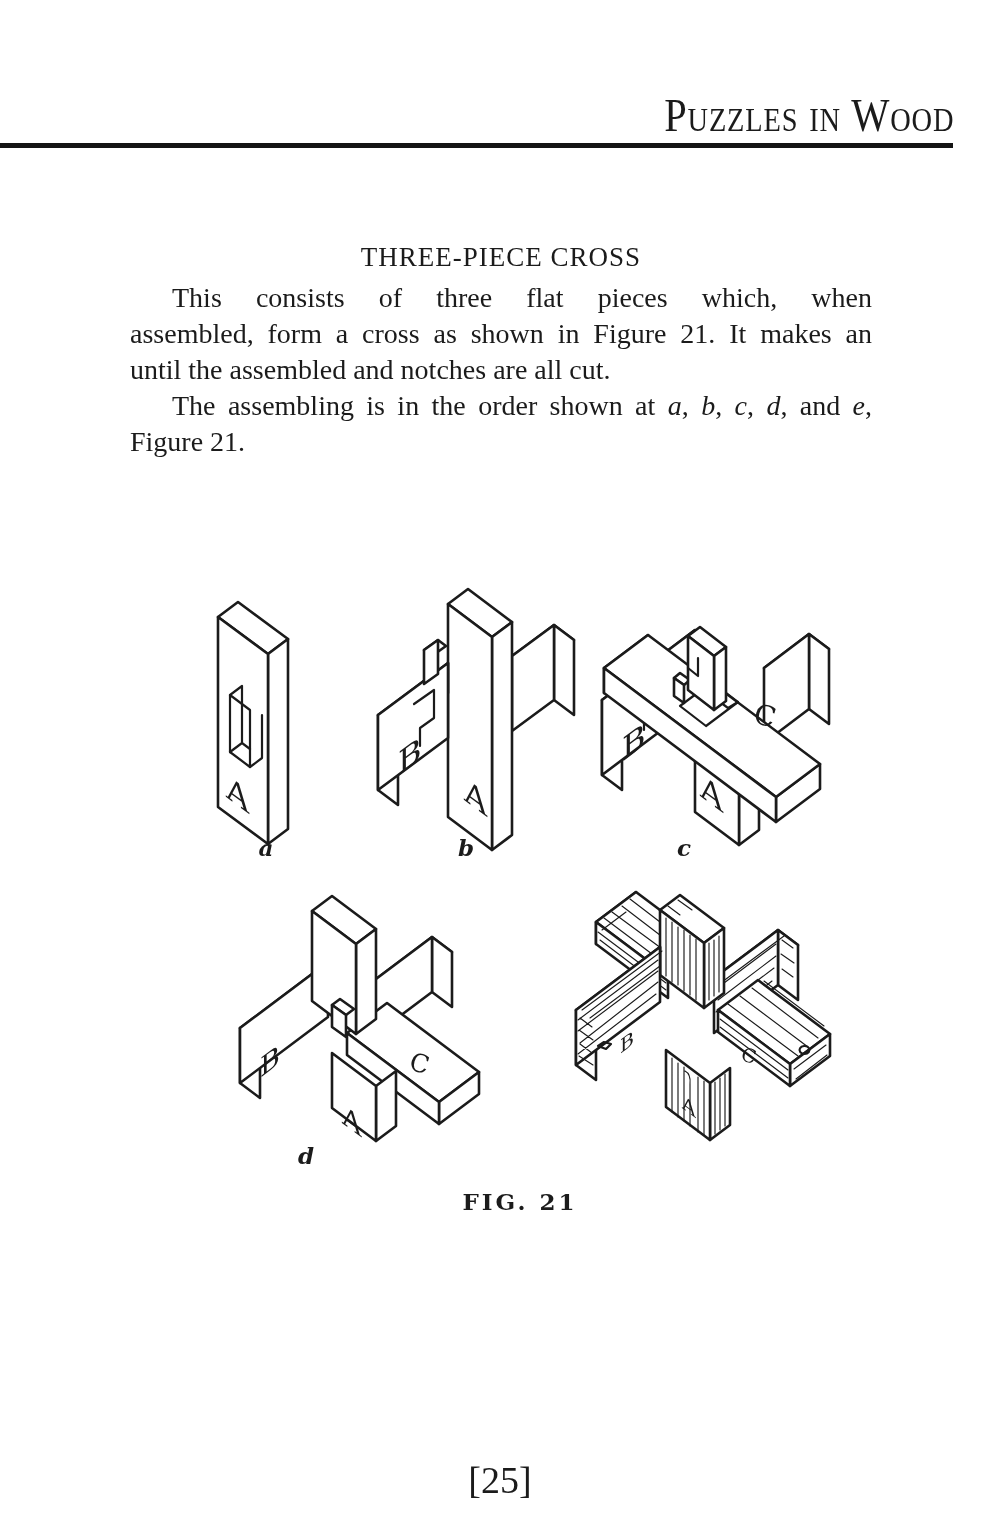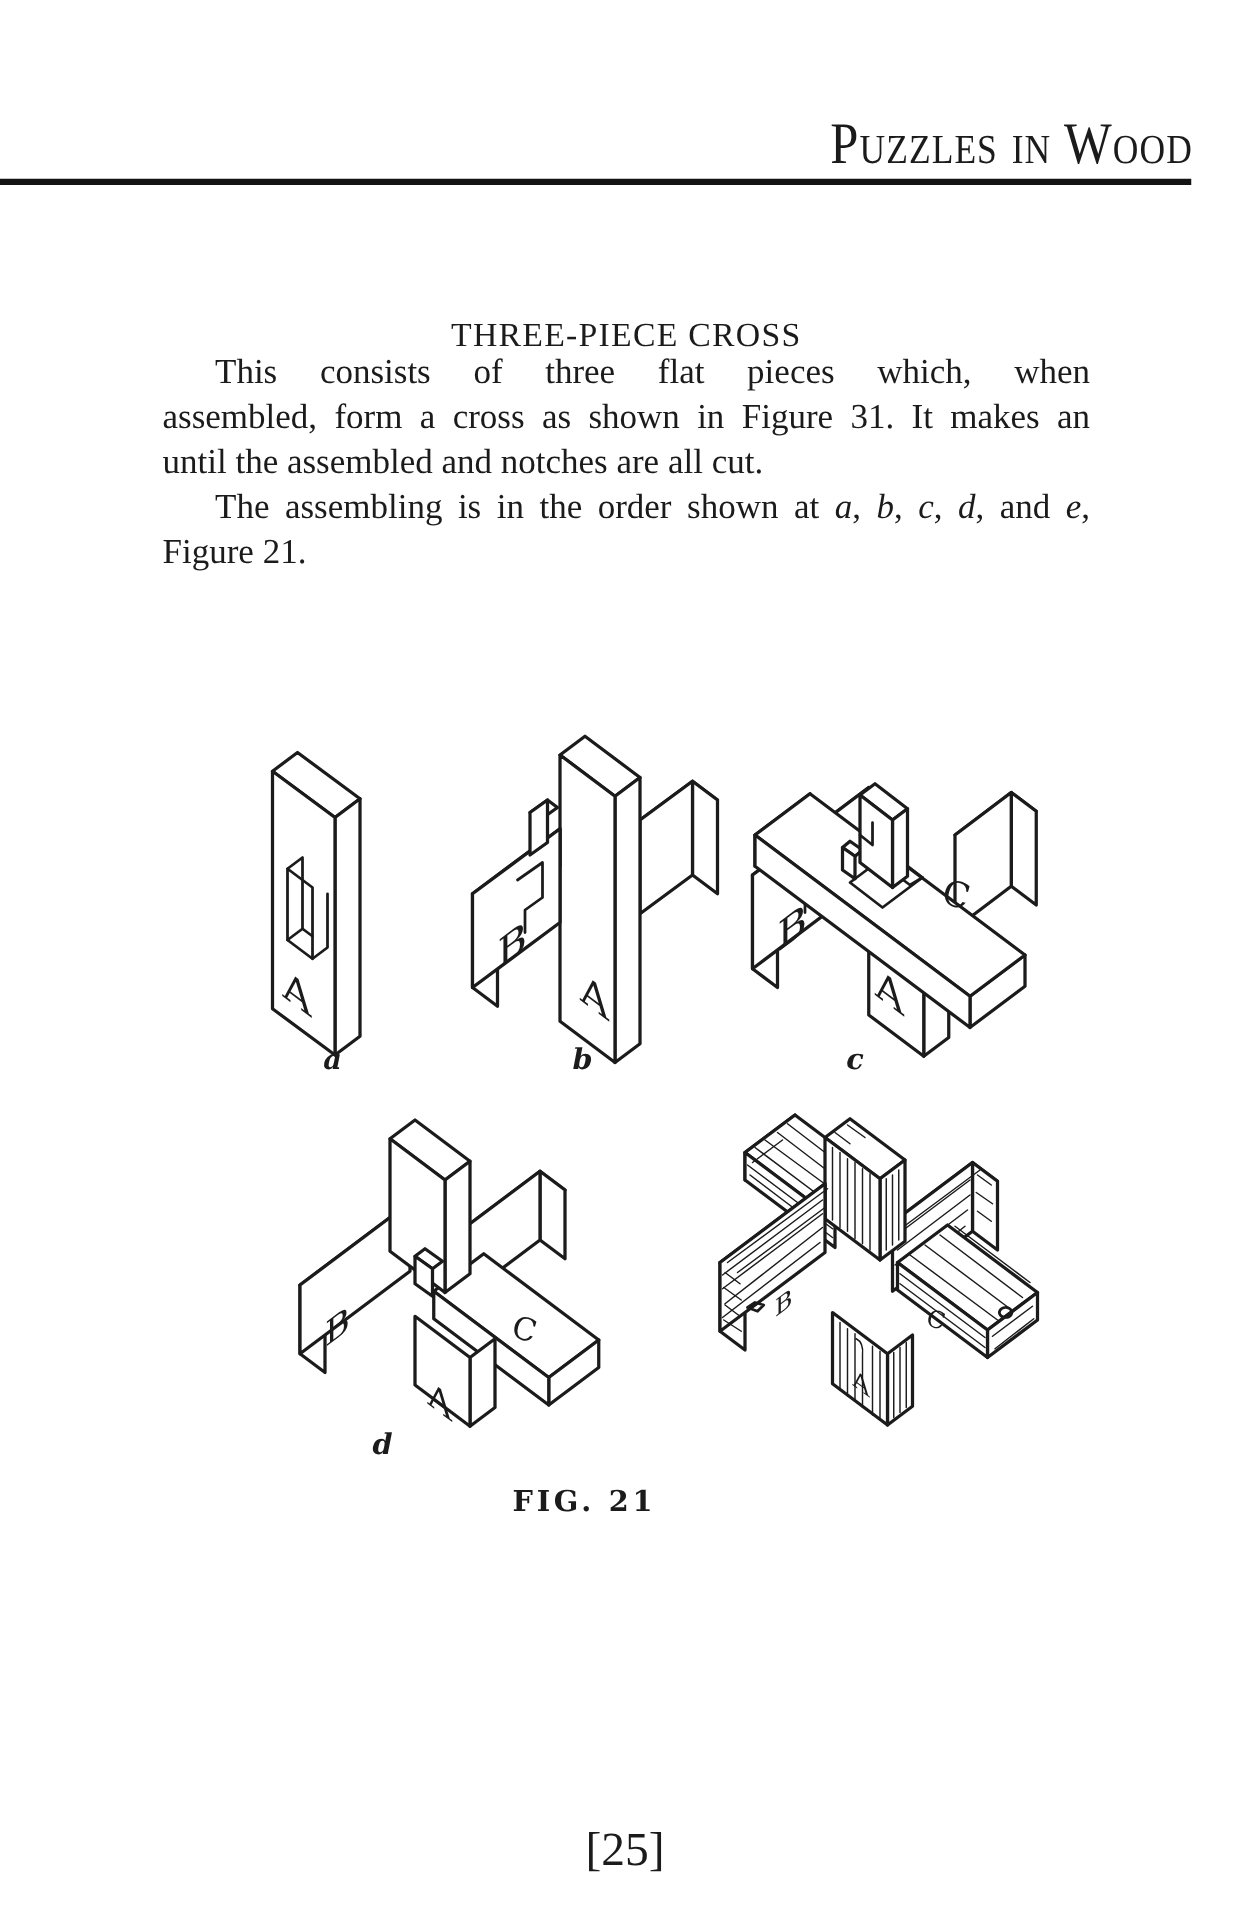--- a/index.html
+++ b/index.html
@@ -2,52 +2,52 @@
 <html><head>
 <meta charset="utf-8">
 <style>
   html,body{margin:0;padding:0;background:#e8e8e8;}
   .page{position:relative;width:1000px;height:1524px;background:#ffffff;overflow:hidden;
         font-family:"Liberation Serif","DejaVu Serif",serif;color:#1b1b1b;}
   .running-head{position:absolute;top:92px;right:46px;font-variant:small-caps;
         font-size:47px;line-height:1;white-space:nowrap;transform:scaleX(0.86);
         transform-origin:100% 50%;letter-spacing:1px;}
   .head-rule{position:absolute;left:0;top:143px;width:953px;height:5px;background:#141414;}
-  .section-heading{position:absolute;left:130px;top:253px;width:742px;text-align:center;
+  .section-heading{position:absolute;left:130px;top:242px;width:742px;text-align:center;
         font-size:27px;letter-spacing:1px;}
   .body-block{position:absolute;left:130px;top:280px;width:742px;font-size:28px;}
   .bline{height:36px;line-height:36px;text-align:justify;text-align-last:justify;white-space:nowrap;}
   .bline.lastline{text-align:left;text-align-last:left;}
   .bline.indent{padding-left:42px;}
   .bline i{font-style:italic;}
   .figure-area svg{position:absolute;overflow:visible;}
   .figure-area svg *{vector-effect:non-scaling-stroke;}
   .piece{fill:#ffffff;stroke:#1b1b1b;stroke-width:2.6;stroke-linejoin:round;}
   .detail{fill:none;stroke:#1b1b1b;stroke-width:2.2;stroke-linejoin:round;stroke-linecap:round;}
   .grain{fill:none;stroke:#1b1b1b;stroke-width:1.15;stroke-linecap:round;}
   .facelabel{fill:#1b1b1b;font-family:"DejaVu Serif",serif;}
   .sublabel{position:absolute;width:40px;text-align:center;font-size:23px;font-weight:bold;
         font-style:italic;font-family:"DejaVu Serif",serif;}
-  .fig-caption{position:absolute;left:410px;top:1188px;width:220px;text-align:left;
+  .fig-caption{position:absolute;left:410px;top:1188px;width:220px;text-align:center;
         font-size:23px;font-weight:bold;letter-spacing:3px;font-family:"DejaVu Serif",serif;}
   .folio{position:absolute;left:0;top:1458px;width:100%;text-align:center;font-size:38px;}
 </style>
 </head>
 <body>
 
 <div class="page">
 
   <div class="running-head">Puzzles in Wood</div>
   <div class="head-rule"></div>
 
   <div class="section-heading">THREE-PIECE CROSS</div>
 
   <div class="body-block">
     <div class="bline indent">This consists of three flat pieces which, when</div>
-    <div class="bline">assembled, form a cross as shown in Figure 31. It makes an</div>
+    <div class="bline">assembled, form a cross as shown in Figure 21. It makes an</div>
     <div class="bline lastline">until the assembled and notches are all cut.</div>
     <div class="bline indent"><span>The assembling is in the order shown at </span><i>a</i><span>, </span><i>b</i><span>, </span><i>c</i><span>, </span><i>d</i><span>, and </span><i>e</i><span>,</span></div>
     <div class="bline lastline">Figure 21.</div>
   </div>
 
   <div class="figure-area">
 
     <svg style="left:192px;top:555px" width="170" height="310" viewBox="0 0 170 310">
       <polygon class="piece" points="26,62 46,47 96,84 76,99"></polygon>
       <polygon class="piece" points="76,99 96,84 96,274 76,289"></polygon>

